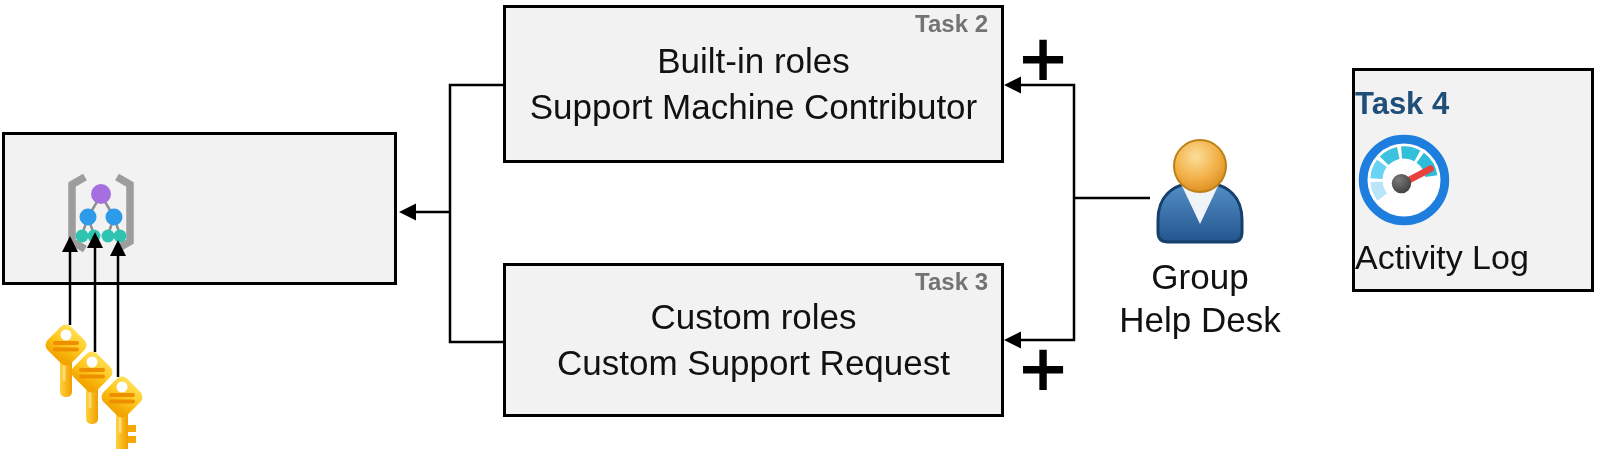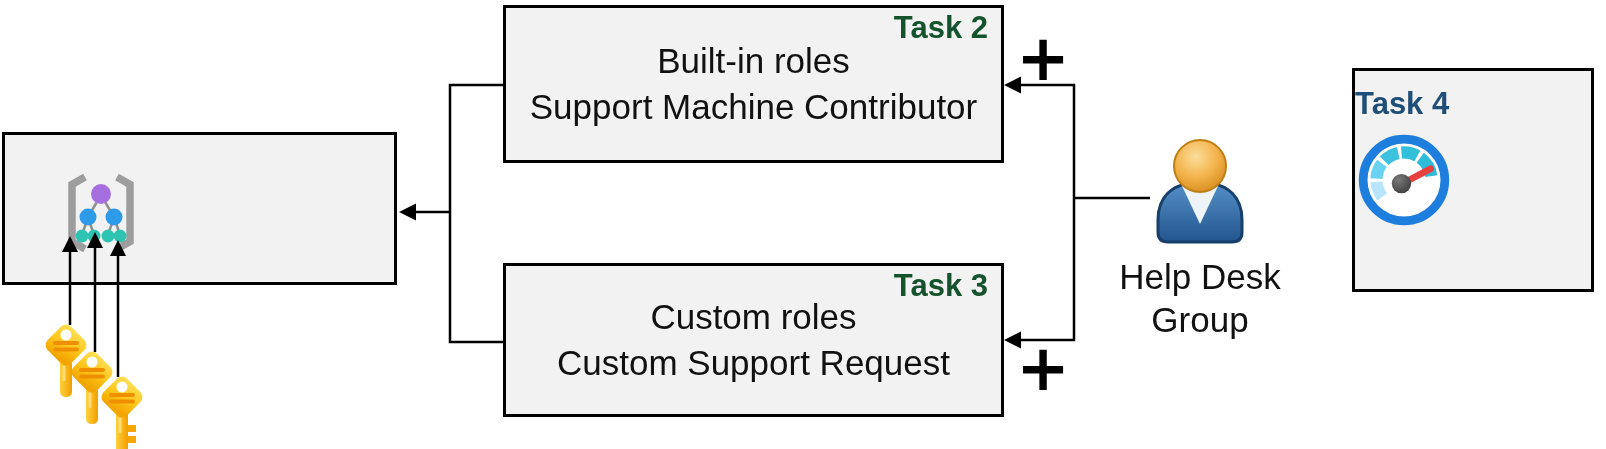--- a/index.html
+++ b/index.html
@@ -4,21 +4,21 @@
 <style>
   html,body{margin:0;padding:0;background:#fff;}
   #canvas{
     position:relative;width:1606px;height:449px;background:#ffffff;
     font-family:"Liberation Sans",sans-serif;color:#111;overflow:hidden;
   }
   .box{
     position:absolute;background:#f2f2f2;border:3px solid #000;box-sizing:border-box;
   }
   .task-label{
-    position:absolute;top:2px;right:13px;font-weight:bold;font-size:31px;color:#14532d;
+    position:absolute;top:2px;right:13px;font-weight:bold;font-size:24px;color:#737373;
   }
   #task1{left:2px;top:132px;width:395px;height:153px;}
   #task1 .mg-wrap{position:absolute;left:50px;top:32px;width:92px;height:92px;}
   #task1 .t1name{
     position:absolute;left:150px;right:8px;top:12px;bottom:0;
     display:flex;align-items:center;justify-content:center;font-size:40px;
   }
   #task2{left:503px;top:5px;width:501px;height:158px;}
   #task3{left:503px;top:263px;width:501px;height:154px;}
   .lines{
@@ -106,20 +106,21 @@
           <path d="M26.7,64.6 A27,27 0 0 1 21.1,49.9" stroke="#b9e5fa"></path>
           <path d="M21.0,46.6 A27,27 0 0 1 26.4,31.7" stroke="#6ad2f2"></path>
           <path d="M28.6,29.2 A27,27 0 0 1 42.4,21.6" stroke="#3cc2de"></path>
           <path d="M45.6,21.1 A27,27 0 0 1 61.1,24.4" stroke="#31bfd9"></path>
           <path d="M63.9,26.2 A27,27 0 0 1 74.7,44.2" stroke="#2fbcd8"></path>
         </g>
         <line x1="44.5" y1="52.5" x2="74" y2="37" stroke="#e8413e" stroke-width="6.5" stroke-linecap="round"></line>
         <circle cx="45.5" cy="51.5" r="9.5" fill="url(#hubG)"></circle>
       </svg>
     </div>
+    <div class="t4caption">Activity Log</div>
   </div>
 
   <div id="helpdesk">
     <svg width="98" height="106" viewBox="0 0 98 106">
       <defs>
         <linearGradient id="bodyG" x1="0" y1="0" x2="0" y2="1">
           <stop offset="0%" stop-color="#548fc7"></stop>
           <stop offset="100%" stop-color="#23568e"></stop>
         </linearGradient>
         <radialGradient id="headG" cx="42%" cy="32%" r="75%">
@@ -127,22 +128,22 @@
           <stop offset="55%" stop-color="#f3b24a"></stop>
           <stop offset="88%" stop-color="#dd9426"></stop>
           <stop offset="100%" stop-color="#c8821a"></stop>
         </radialGradient>
       </defs>
       <path d="M7,94 Q7,104 17,104 L81,104 Q91,104 91,94 L91,82 C91,58 76,48 60,45 L38,45 C22,48 7,58 7,82 Z" fill="url(#bodyG)" stroke="#173f6b" stroke-width="3" stroke-linejoin="round"></path>
       <path d="M31,48 L49,86 L67,48 Z" fill="#eff4f9"></path>
       <circle cx="49" cy="28" r="26" fill="url(#headG)" stroke="#be7f15" stroke-width="2"></circle>
     </svg>
     <div class="hd-label">
+      <div>Group</div>
       <div>Help Desk</div>
-      <div>Group</div>
     </div>
   </div>
 
   <svg id="keys" viewBox="0 0 150 146">
     <defs>
       <linearGradient id="keyG" x1="0" y1="0" x2="0.25" y2="1">
         <stop offset="0%" stop-color="#ffe25e"></stop>
         <stop offset="55%" stop-color="#ffc81e"></stop>
         <stop offset="100%" stop-color="#f2a500"></stop>
       </linearGradient>

